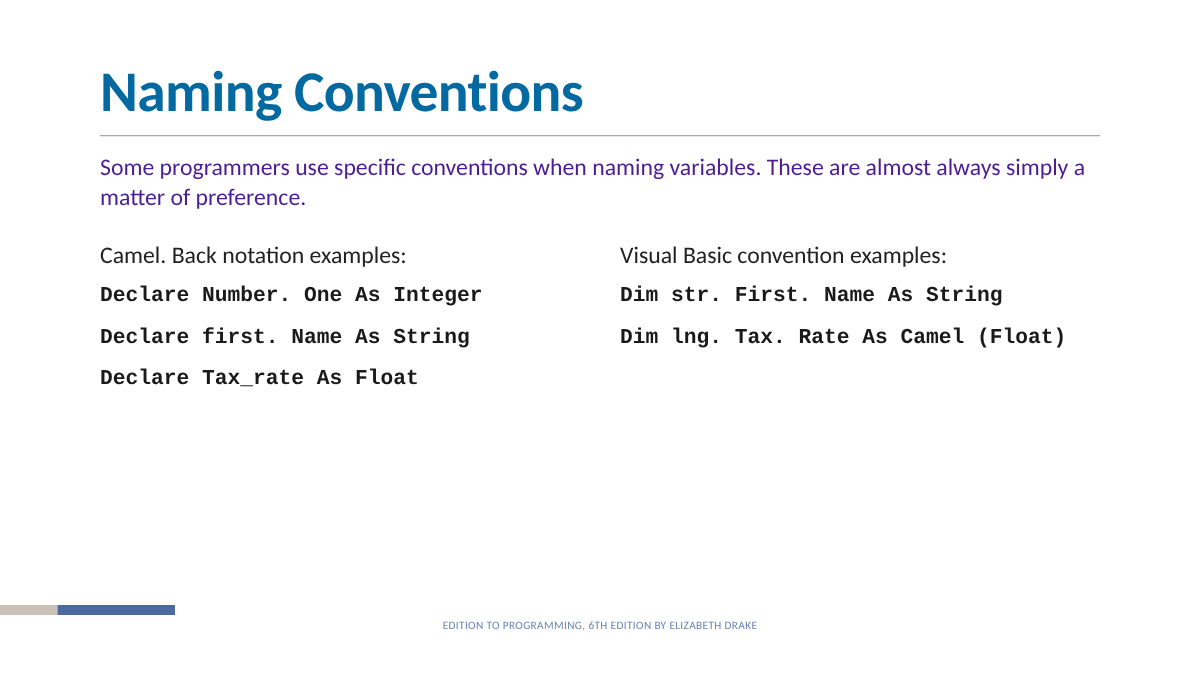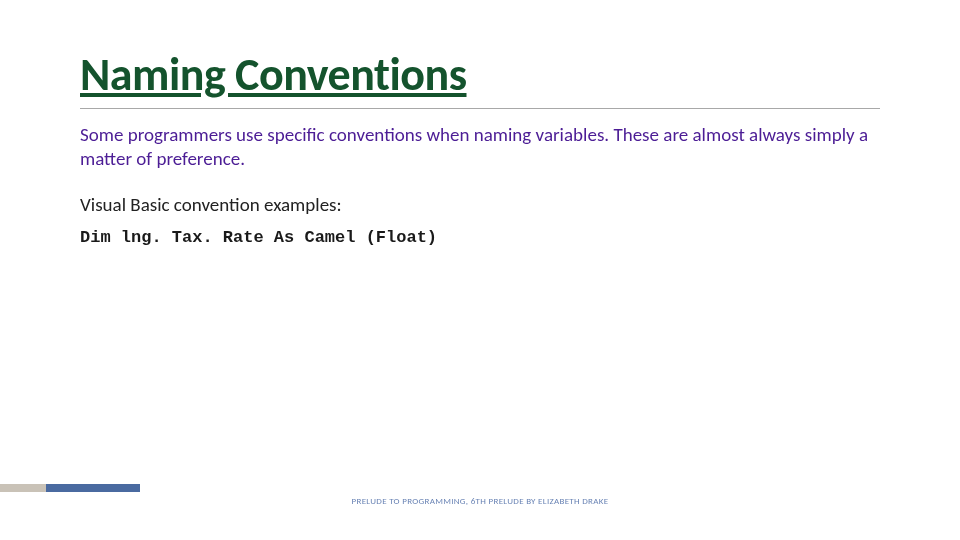--- a/index.html
+++ b/index.html
@@ -12,25 +12,24 @@
     overflow: hidden;
     position: relative;
   }
   .slide {
     padding: 50px 80px 0 80px;
     box-sizing: border-box;
   }
   .title {
     font-size: 46px;
     font-weight: 700;
-    color: #14532d;
+    color: #0369a1;
     margin: 0 0 8px 0;
     letter-spacing: -0.5px;
     line-height: 1.05;
-    text-decoration: underline;
   }
   .title-rule {
     border: none;
     border-top: 1px solid #a8a8a8;
     margin: 10px 0 14px 0;
   }
   .intro {
     font-size: 19px;
     color: #4c1d95;
     margin: 0 0 18px 0;
@@ -86,25 +85,32 @@
 <body>
 
 <div class="slide">
 
   <h1 class="title">Naming Conventions</h1>
   <hr class="title-rule">
 
   <p class="intro">Some programmers use specific conventions when naming variables. These are almost always simply a matter of preference.</p>
 
   <div class="columns">
+    <div class="col left">
+      <p class="colhead">Camel. Back notation examples:</p>
+      <p class="code">Declare Number. One As Integer</p>
+      <p class="code">Declare first. Name As String</p>
+      <p class="code">Declare Tax_rate As Float</p>
+    </div>
     <div class="col right">
       <p class="colhead">Visual Basic convention examples:</p>
+      <p class="code">Dim str. First. Name As String</p>
       <p class="code">Dim lng. Tax. Rate As Camel (Float)</p>
     </div>
   </div>
 
 </div>
 
 <div class="footer-accent">
   <div class="light"></div>
   <div class="dark"></div>
 </div>
-<div class="footer">PRELUDE TO PROGRAMMING, 6TH PRELUDE BY ELIZABETH DRAKE</div>
+<div class="footer">EDITION TO PROGRAMMING, 6TH EDITION BY ELIZABETH DRAKE</div>
 
 </body></html>

